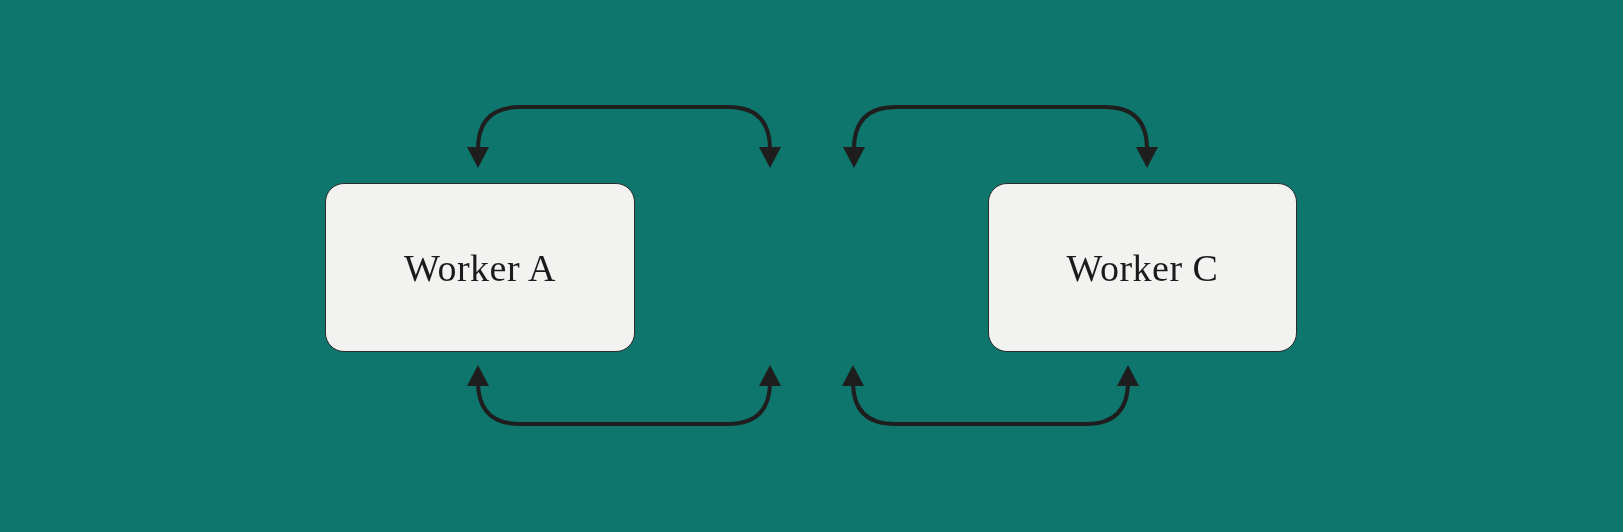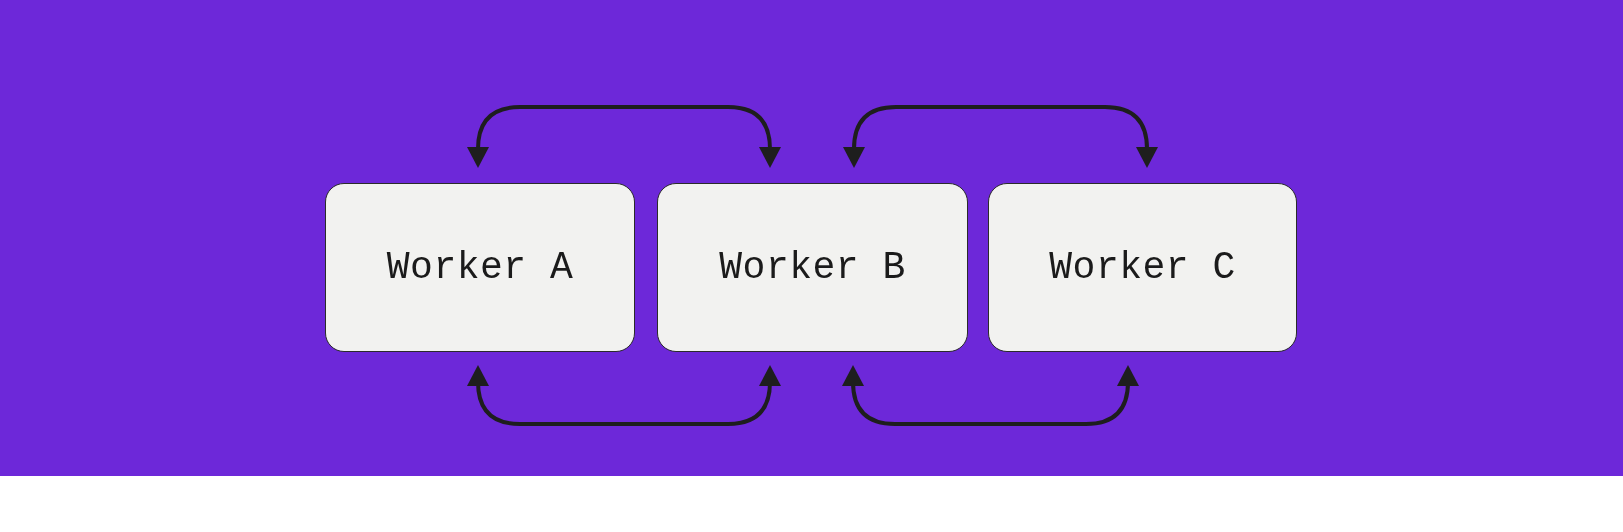--- a/index.html
+++ b/index.html
@@ -2,24 +2,24 @@
 <html><head>
 <meta charset="utf-8">
 <style>
   html, body {
     margin: 0;
     padding: 0;
   }
   .canvas {
     position: relative;
     width: 1623px;
-    height: 476px;
-    background: #6d28d9;
+    height: 532px;
+    background: #0f766e;
     overflow: hidden;
-    font-family: Liberation Mono, monospace;
+    font-family: Liberation Serif, serif;
   }
   .node {
     position: absolute;
     top: 183px;
     height: 169px;
     width: 310px;
     box-sizing: border-box;
     background: #f2f2f0;
     border: 1.5px solid #2b2b2b;
     border-radius: 19px;
@@ -47,23 +47,20 @@
   }
 </style>
 </head>
 <body>
 
 <div class="canvas">
 
   <div class="node node-a">
     <span class="node-label">Worker A</span>
   </div>
-  <div class="node node-b">
-    <span class="node-label">Worker B</span>
-  </div>
   <div class="node node-c">
     <span class="node-label">Worker C</span>
   </div>
 
   <svg class="edges-layer" viewBox="0 0 1623 532" xmlns="http://www.w3.org/2000/svg">
 
     <g>
       <path d="M 478 150 L 478 149 Q 478 107 520 107 L 728 107 Q 770 107 770 149 L 770 150" fill="none" stroke-width="4" stroke-linecap="round" stroke="#1e1e1e"></path>
       <polygon points="478,168 467,147 489,147" fill="#1e1e1e"></polygon>
       <polygon points="770,168 759,147 781,147" fill="#1e1e1e"></polygon>

